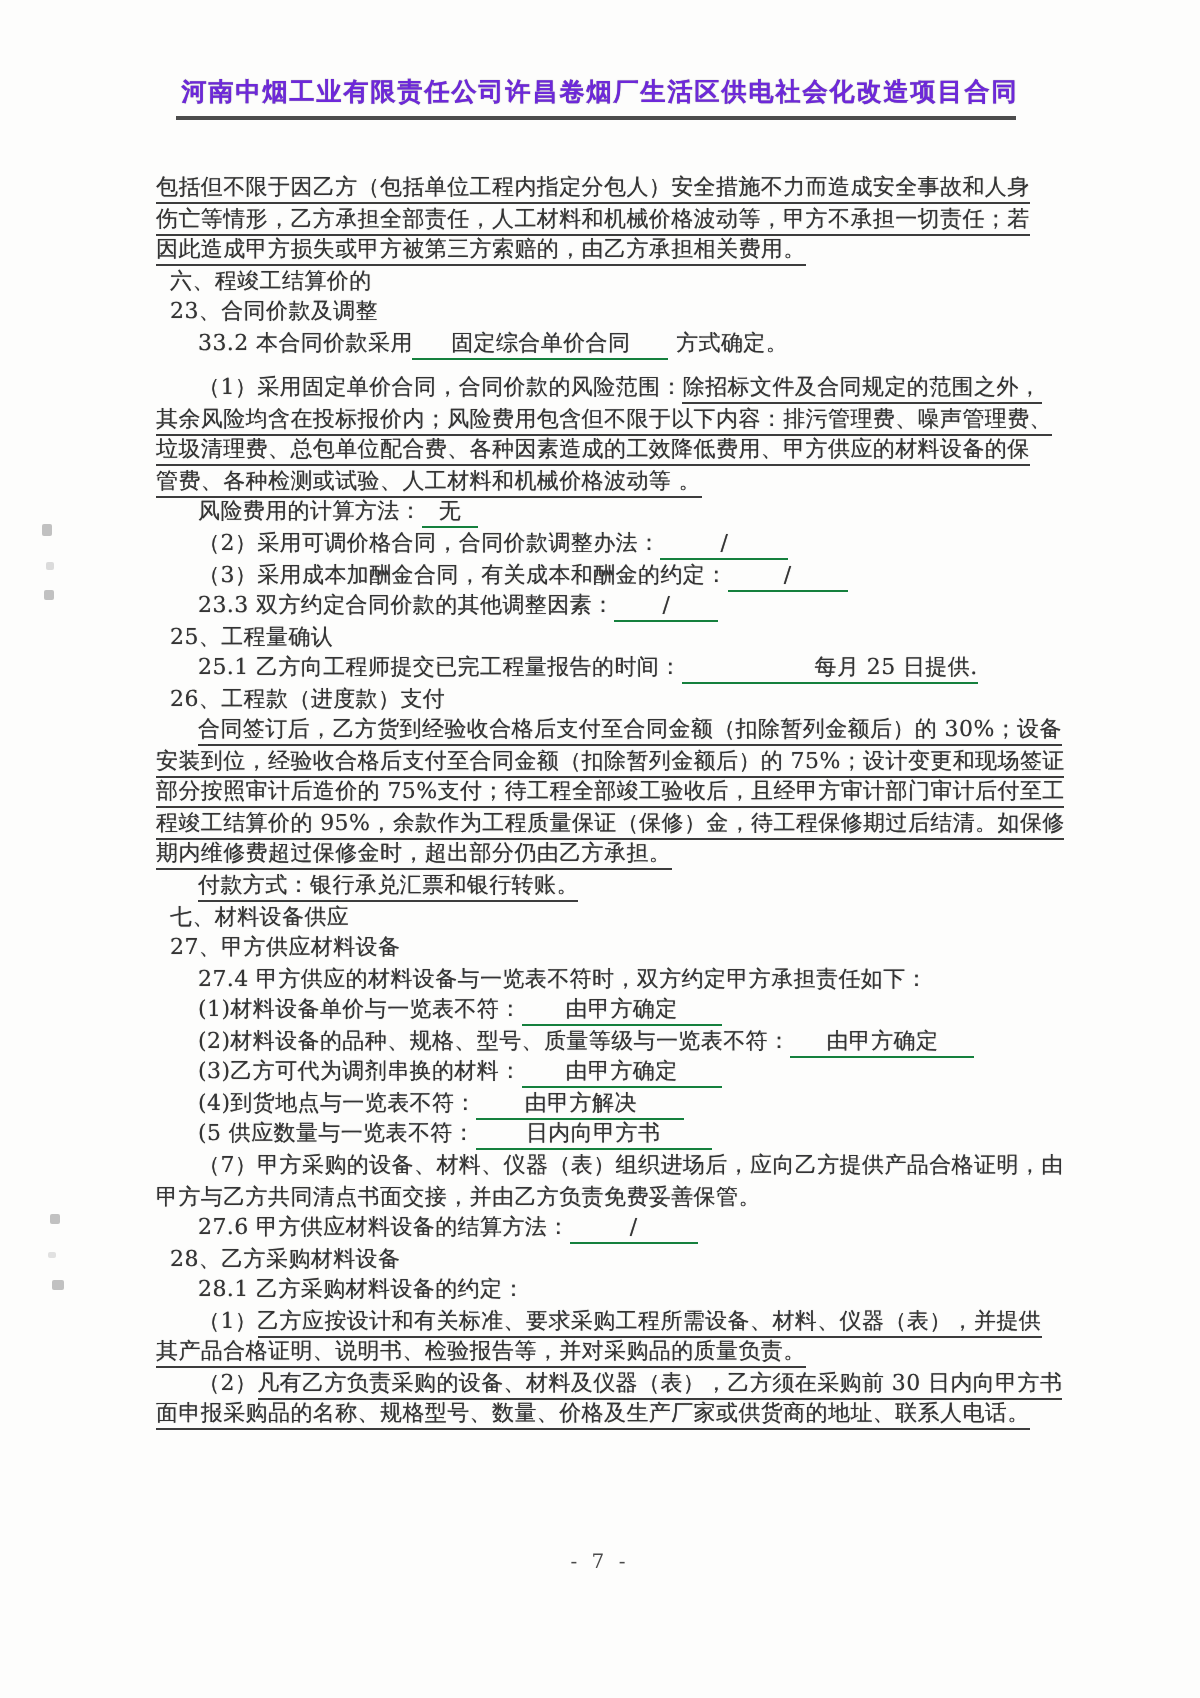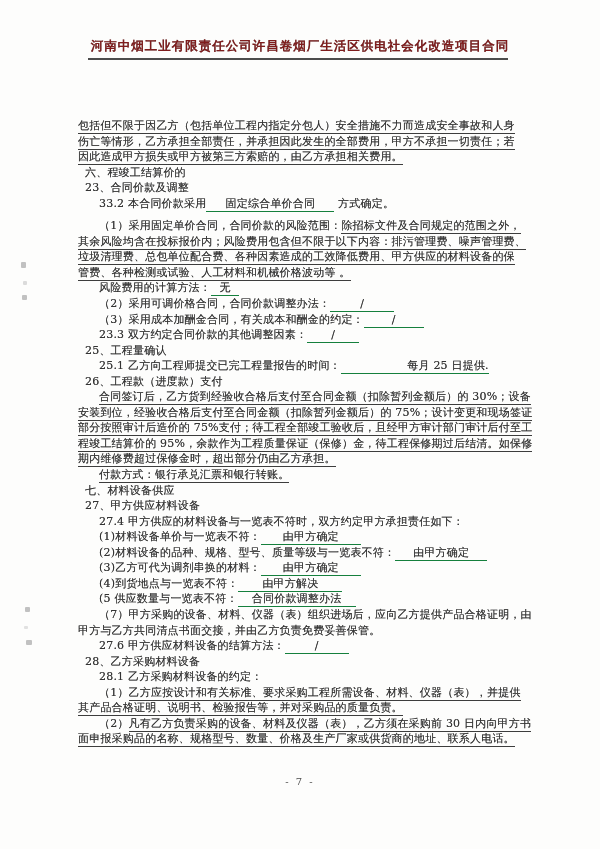--- a/index.html
+++ b/index.html
@@ -12,31 +12,31 @@
     color: #343434;
     font-family: "DejaVu Serif", "Liberation Serif", serif;
   }
   .doc-title {
     position: absolute;
     top: 38px; left: 0; width: 100%;
     text-align: center;
     font-size: 12.5px;
     font-weight: bold;
     letter-spacing: 1px;
-    color: #7f1d1d;
+    color: #6d28d9;
     text-shadow: 0 0 0.5px rgba(46,46,46,0.55);
   }
   .header-rule {
     position: absolute;
     top: 58px; left: 88px; width: 420px; height: 2px;
     background: #4c4c4c;
   }
   .doc-body {
     position: absolute;
-    top: 86px; left: 78px; width: 452px; margin-top: 32px;
+    top: 86px; left: 78px; width: 452px;
   }
   .line {
     height: 15.55px;
     line-height: 15.3px;
     font-size: 11px;
     letter-spacing: 0.2px;
     white-space: nowrap;
     text-shadow: 0 0 0.4px rgba(40,40,40,0.65);
   }
   .line.gap { margin-top: 7px; }
@@ -71,21 +71,21 @@
 </style>
 </head>
 <body>
 
 <div class="page">
   <div class="doc-title">河南中烟工业有限责任公司许昌卷烟厂生活区供电社会化改造项目合同</div>
   <div class="header-rule"></div>
 
   <div class="doc-body" id="doc-body">
       <div class="line ind-0"><span class="u">包括但不限于因乙方（包括单位工程内指定分包人）安全措施不力而造成安全事故和人身</span></div>
-      <div class="line ind-0"><span class="u">伤亡等情形，乙方承担全部责任，并承担因此发生的全部费用，甲方不承担一切责任；若</span></div>
+      <div class="line ind-0"><span class="u">伤亡等情形，乙方承担全部责任，人工材料和机械价格波动等，甲方不承担一切责任；若</span></div>
       <div class="line ind-0"><span class="u">因此造成甲方损失或甲方被第三方索赔的，由乙方承担相关费用。</span></div>
       <div class="line ind-1"><span>六、程竣工结算价的</span></div>
       <div class="line ind-1"><span>23、合同价款及调整</span></div>
       <div class="line ind-2"><span>33.2 本合同价款采用</span><span class="blank" style="min-width: 128px;">固定综合单价合同</span><span> 方式确定。</span></div>
       <div class="line ind-2 gap"><span>（1）采用固定单价合同，合同价款的风险范围：</span><span class="u">除招标文件及合同规定的范围之外，</span></div>
       <div class="line ind-0"><span class="u">其余风险均含在投标报价内；风险费用包含但不限于以下内容：排污管理费、噪声管理费、</span></div>
       <div class="line ind-0"><span class="u">垃圾清理费、总包单位配合费、各种因素造成的工效降低费用、甲方供应的材料设备的保</span></div>
       <div class="line ind-0"><span class="u">管费、各种检测或试验、人工材料和机械价格波动等 。</span></div>
       <div class="line ind-2"><span>风险费用的计算方法：</span><span class="blank" style="min-width: 28px;">无</span></div>
       <div class="line ind-2"><span>（2）采用可调价格合同，合同价款调整办法：</span><span class="blank" style="min-width: 64px;">/</span></div>
@@ -100,21 +100,21 @@
       <div class="line ind-0"><span class="u">程竣工结算价的 95%，余款作为工程质量保证（保修）金，待工程保修期过后结清。如保修</span></div>
       <div class="line ind-0"><span class="u">期内维修费超过保修金时，超出部分仍由乙方承担。</span></div>
       <div class="line ind-2"><span class="u">付款方式：银行承兑汇票和银行转账。</span></div>
       <div class="line ind-1"><span>七、材料设备供应</span></div>
       <div class="line ind-1"><span>27、甲方供应材料设备</span></div>
       <div class="line ind-2"><span>27.4 甲方供应的材料设备与一览表不符时，双方约定甲方承担责任如下：</span></div>
       <div class="line ind-2"><span>(1)材料设备单价与一览表不符：</span><span class="blank" style="min-width: 100px;">由甲方确定</span></div>
       <div class="line ind-2"><span>(2)材料设备的品种、规格、型号、质量等级与一览表不符：</span><span class="blank" style="min-width: 92px;">由甲方确定</span></div>
       <div class="line ind-2"><span>(3)乙方可代为调剂串换的材料：</span><span class="blank" style="min-width: 100px;">由甲方确定</span></div>
       <div class="line ind-2"><span>(4)到货地点与一览表不符：</span><span class="blank" style="min-width: 104px;">由甲方解决</span></div>
-      <div class="line ind-2"><span>(5 供应数量与一览表不符：</span><span class="blank" style="min-width: 118px;">合同价款调整办法</span></div>
+      <div class="line ind-2"><span>(5 供应数量与一览表不符：</span><span class="blank" style="min-width: 118px;">日内向甲方书</span></div>
       <div class="line ind-2"><span>（7）甲方采购的设备、材料、仪器（表）组织进场后，应向乙方提供产品合格证明，由</span></div>
       <div class="line ind-0"><span>甲方与乙方共同清点书面交接，并由乙方负责免费妥善保管。</span></div>
       <div class="line ind-2"><span>27.6 甲方供应材料设备的结算方法：</span><span class="blank" style="min-width: 64px;">/</span></div>
       <div class="line ind-1"><span>28、乙方采购材料设备</span></div>
       <div class="line ind-2"><span>28.1 乙方采购材料设备的约定：</span></div>
       <div class="line ind-2"><span>（1）</span><span class="u">乙方应按设计和有关标准、要求采购工程所需设备、材料、仪器（表），并提供</span></div>
       <div class="line ind-0"><span class="u">其产品合格证明、说明书、检验报告等，并对采购品的质量负责。</span></div>
       <div class="line ind-2"><span>（2）</span><span class="u">凡有乙方负责采购的设备、材料及仪器（表），乙方须在采购前 30 日内向甲方书</span></div>
       <div class="line ind-0"><span class="u">面申报采购品的名称、规格型号、数量、价格及生产厂家或供货商的地址、联系人电话。</span></div>
     </div>

